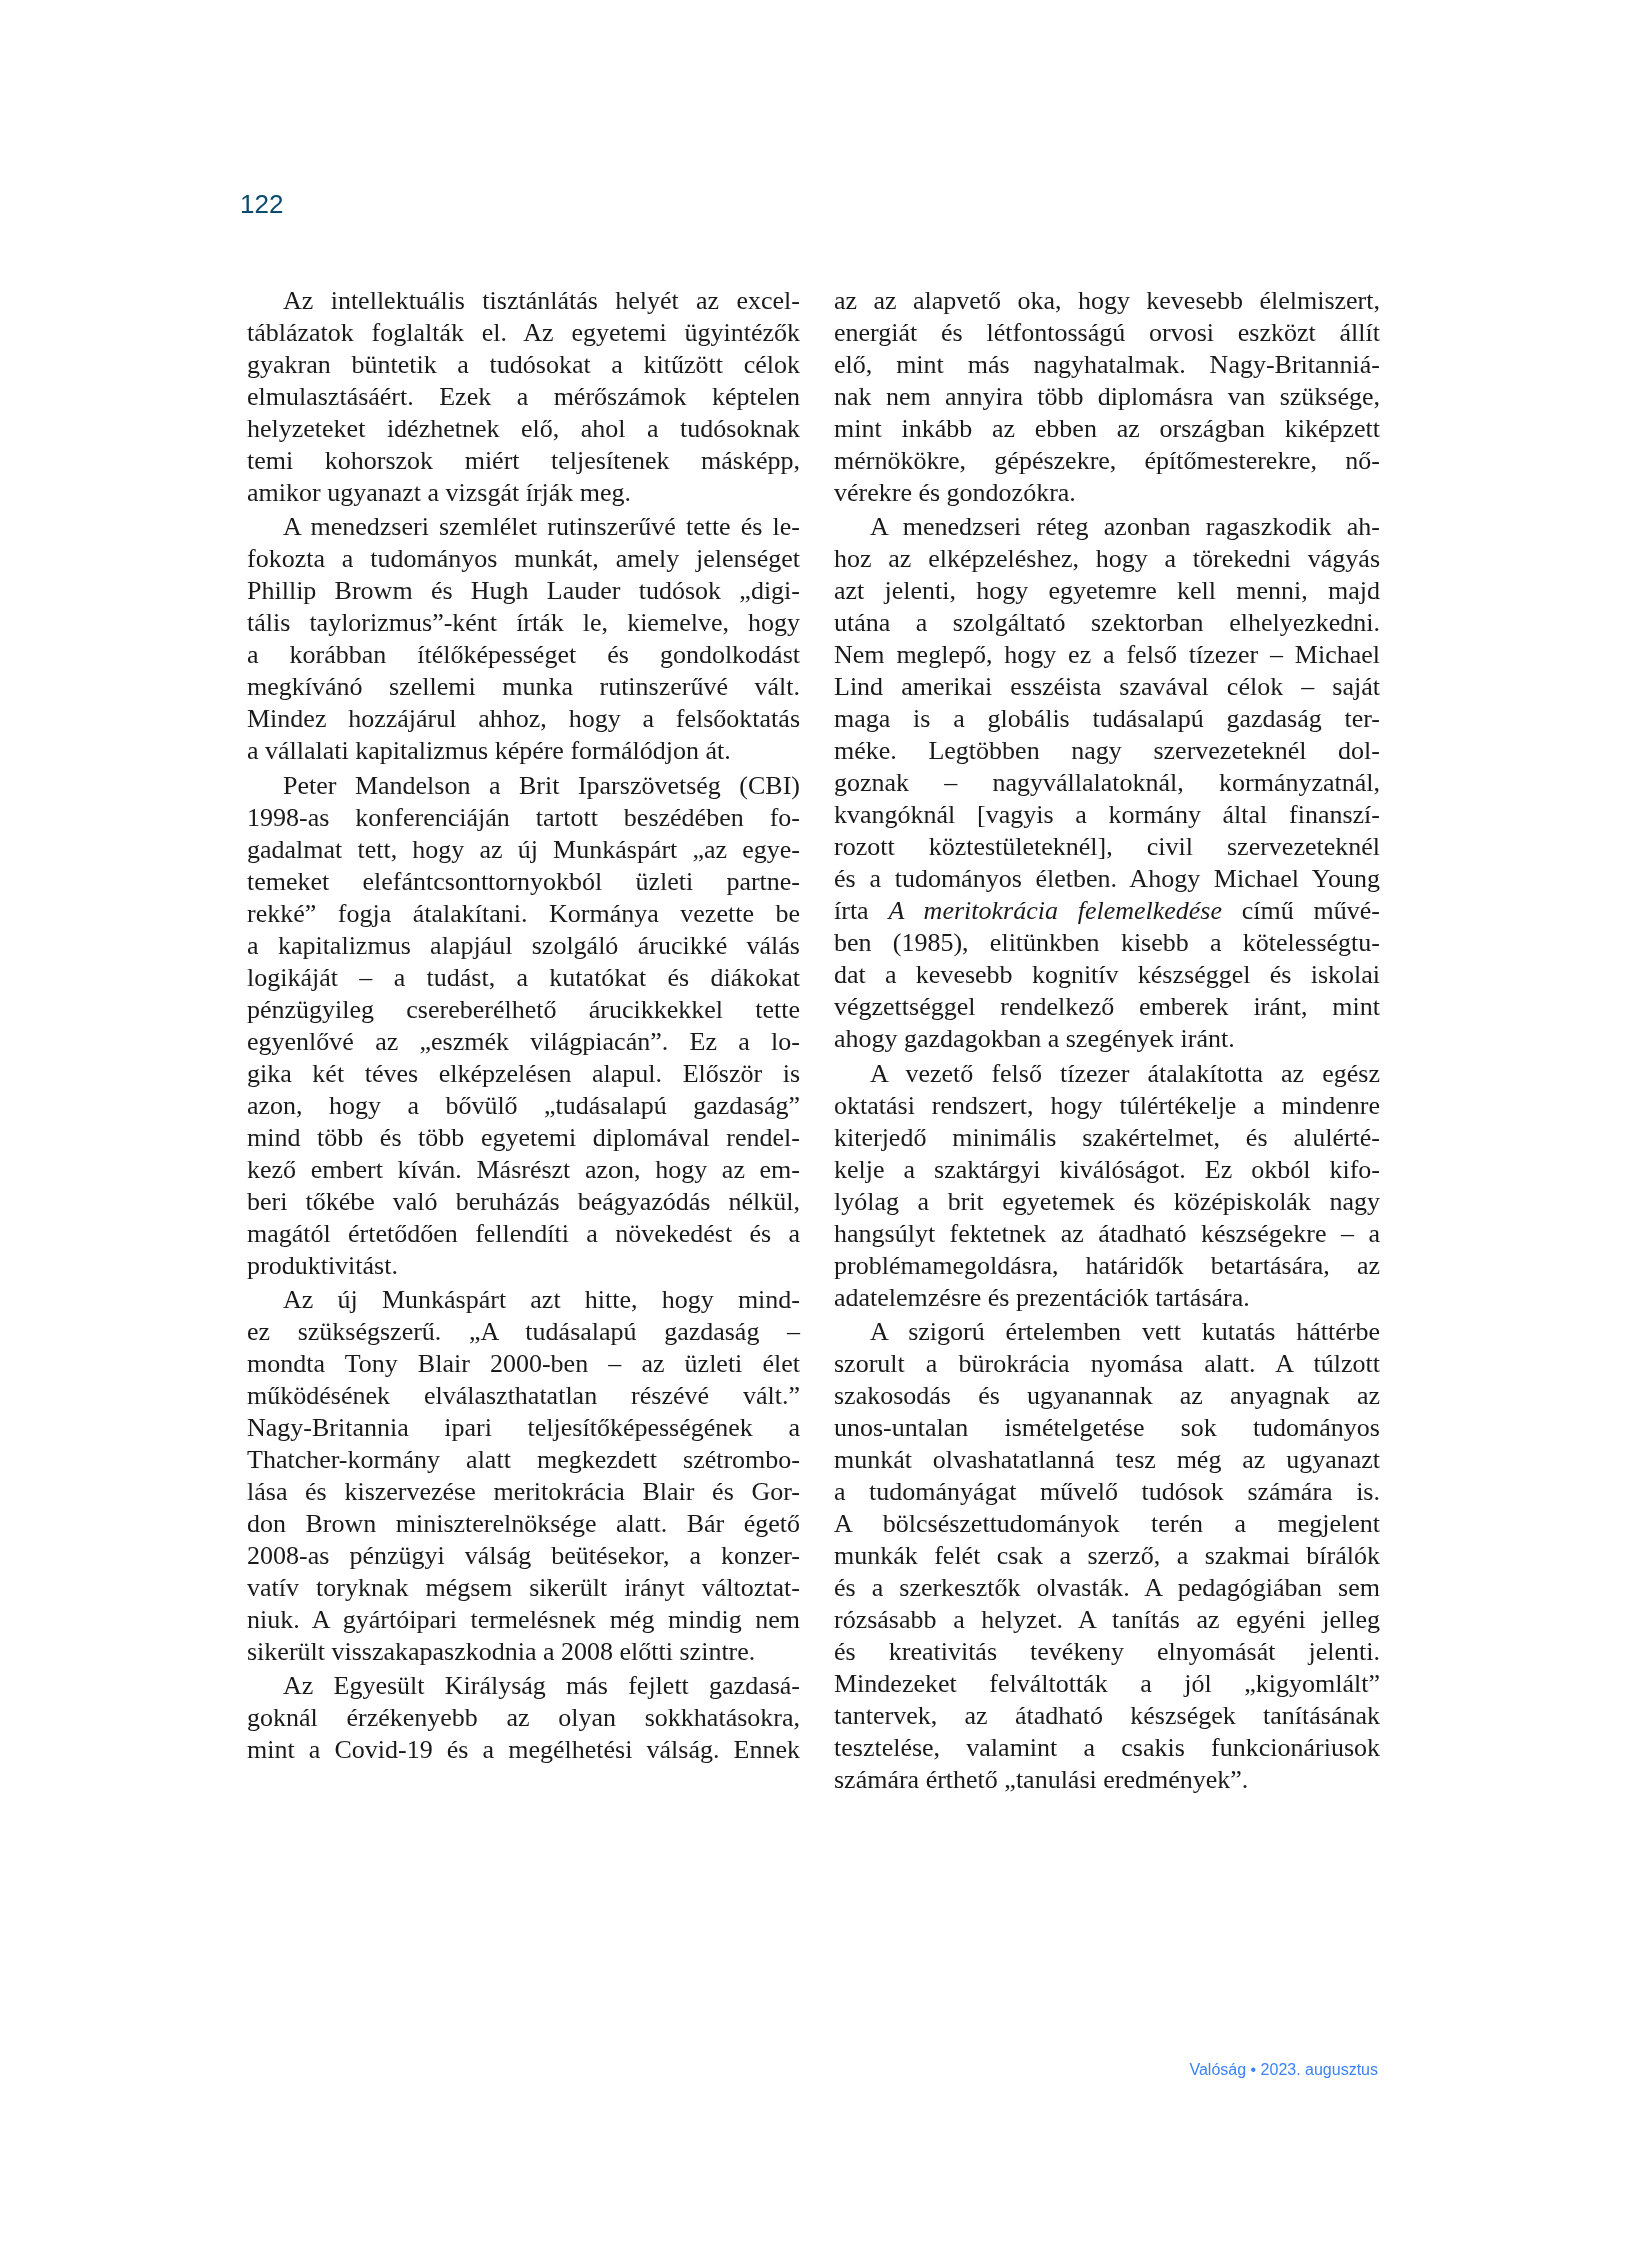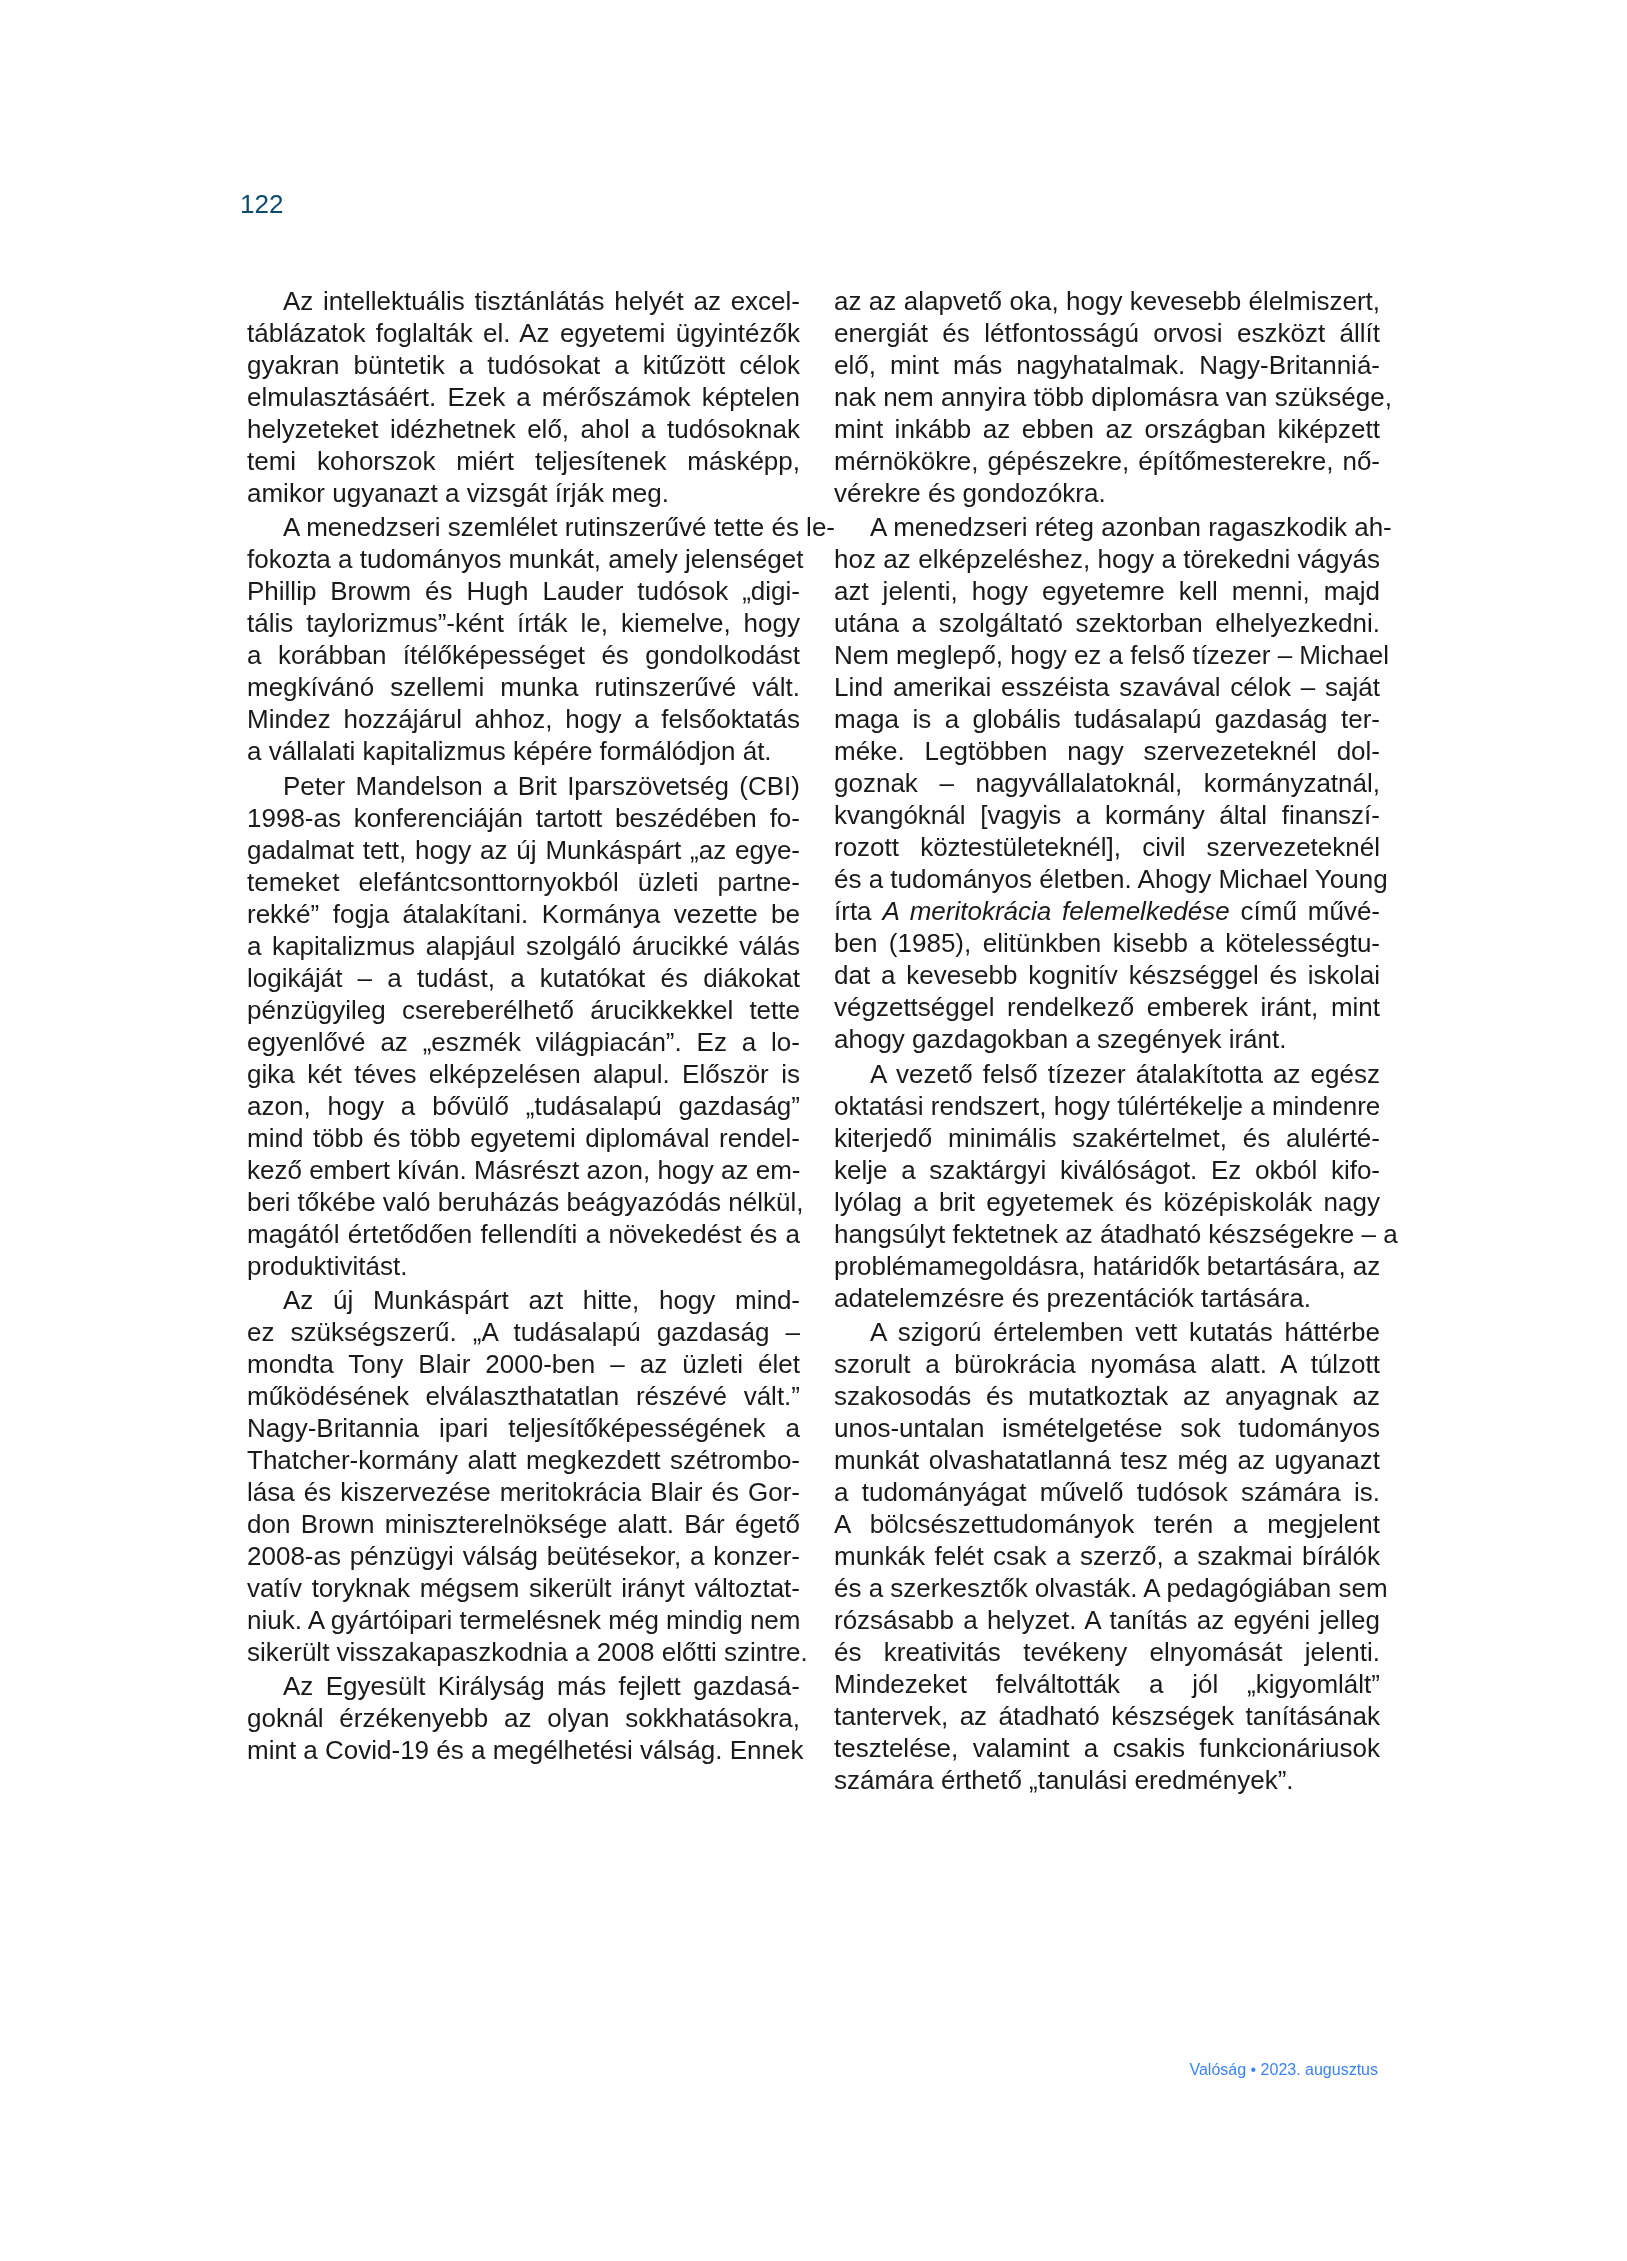--- a/index.html
+++ b/index.html
@@ -3,21 +3,21 @@
 <meta charset="utf-8">
 <style>
   html, body { margin: 0; padding: 0; background: #ffffff; }
   body { width: 1628px; height: 2261px; position: relative; overflow: hidden; color: #1a1a1a; }
   .page-number {
     position: absolute; left: 240px; top: 189px;
     font-family: "Liberation Sans", sans-serif; font-size: 26px; line-height: 31px; color: #0c4a6e;
   }
   .column {
     position: absolute; top: 285px; width: 553px;
-    font-family: Liberation Sans, sans-serif; font-size: 26px; line-height: 32px;
+    font-family: Liberation Serif, serif; font-size: 26px; line-height: 32px;
     color: #1a1a1a;
   }
   .col-left { left: 247px; }
   .col-right { left: 834px; width: 546px; }
   .para { margin: 0 0 2.3px 0; }
   .line {
     display: block; text-align: justify; text-align-last: justify;
     white-space: nowrap; height: 32px; overflow: visible;
   }
   .line.last { text-align-last: left; }
@@ -127,21 +127,21 @@
       <span class="line">kiterjedő minimális szakértelmet, és alulérté-</span>
       <span class="line">kelje a szaktárgyi kiválóságot. Ez okból kifo-</span>
       <span class="line">lyólag a brit egyetemek és középiskolák nagy</span>
       <span class="line">hangsúlyt fektetnek az átadható készségekre – a</span>
       <span class="line">problémamegoldásra, határidők betartására, az</span>
       <span class="line last">adatelemzésre és prezentációk tartására.</span>
     </div>
     <div class="para">
       <span class="line indent">A szigorú értelemben vett kutatás háttérbe</span>
       <span class="line">szorult a bürokrácia nyomása alatt. A túlzott</span>
-      <span class="line">szakosodás és mutatkoztak az anyagnak az</span>
+      <span class="line">szakosodás és ugyanannak az anyagnak az</span>
       <span class="line">unos-untalan ismételgetése sok tudományos</span>
       <span class="line">munkát olvashatatlanná tesz még az ugyanazt</span>
       <span class="line">a tudományágat művelő tudósok számára is.</span>
       <span class="line">A bölcsészettudományok terén a megjelent</span>
       <span class="line">munkák felét csak a szerző, a szakmai bírálók</span>
       <span class="line">és a szerkesztők olvasták. A pedagógiában sem</span>
       <span class="line">rózsásabb a helyzet. A tanítás az egyéni jelleg</span>
       <span class="line">és kreativitás tevékeny elnyomását jelenti.</span>
       <span class="line">Mindezeket felváltották a jól „kigyomlált”</span>
       <span class="line">tantervek, az átadható készségek tanításának</span>

